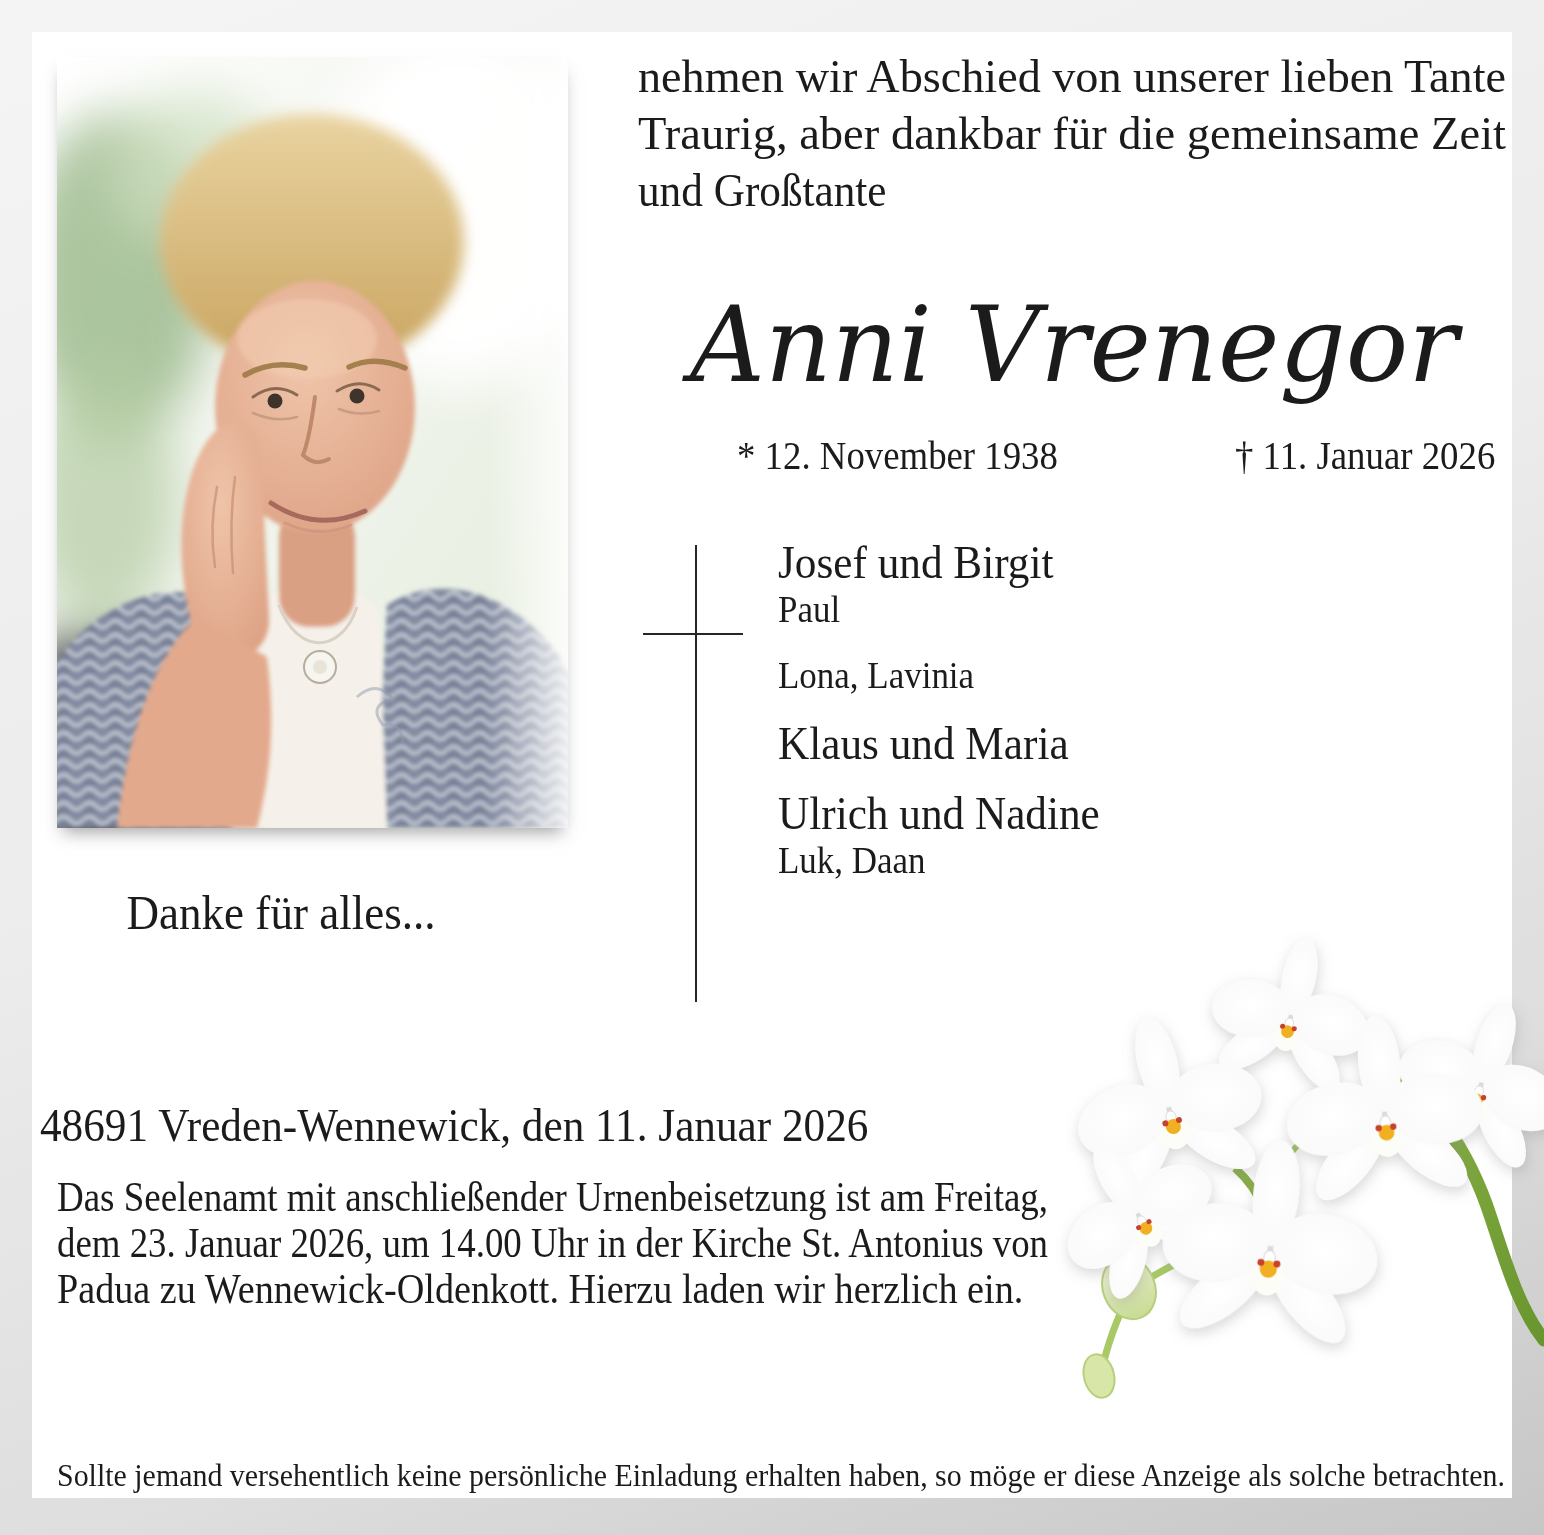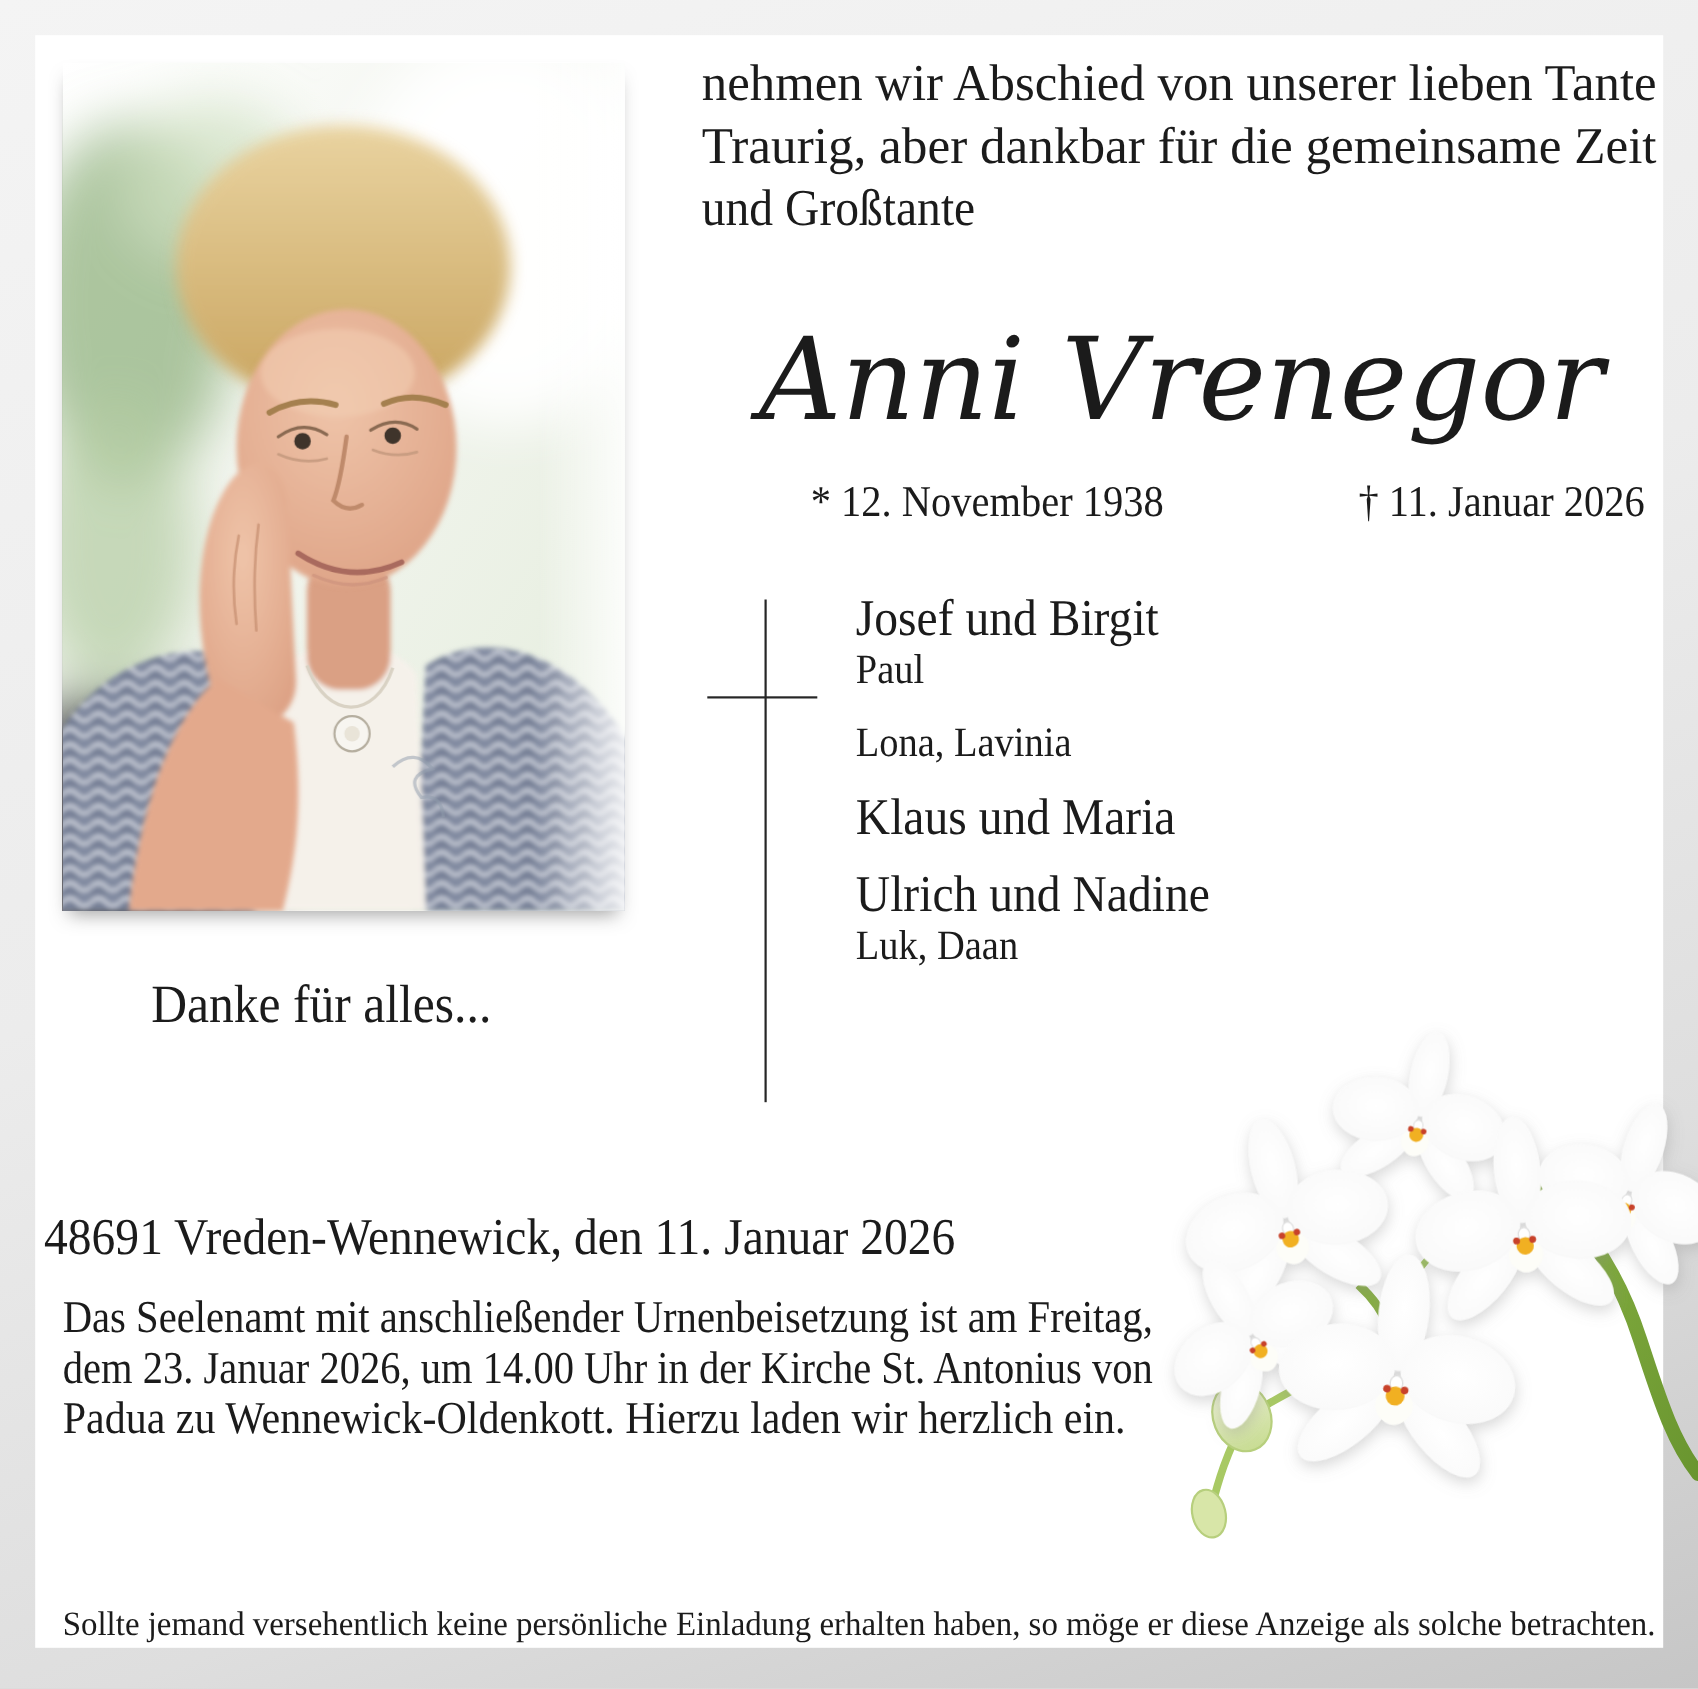--- a/index.html
+++ b/index.html
@@ -4,21 +4,21 @@
 <style>
   html,body{margin:0;padding:0;background:#cfcfcf;}
   #canvas{position:relative;width:1544px;height:1535px;overflow:hidden;
           background:linear-gradient(160deg,#f4f4f4 0%,#ececec 45%,#dedede 75%,#c6c6c6 100%);
           font-family:"Liberation Serif",serif;color:#1b1b1b;}
   .card{position:absolute;left:32px;top:32px;width:1480px;height:1466px;background:#ffffff;}
   
   .photo{position:absolute;left:25px;top:25px;width:511px;height:771px;overflow:hidden;
          box-shadow:0 10px 16px -6px rgba(70,70,70,.5);}
   .photo svg{display:block;}
-  .caption{position:absolute;left:25px;top:852px;width:470px;text-align:center;
+  .caption{position:absolute;left:14px;top:852px;width:470px;text-align:center;
            font-size:49px;white-space:nowrap;}
   
   .cond{display:inline-block;white-space:nowrap;transform:scaleX(0.92);transform-origin:left top;}
   .cond-c{display:inline-block;white-space:nowrap;transform:scaleX(0.92);transform-origin:center top;}
   [data-fit]{display:inline-block;white-space:nowrap;}
   
   .intro{position:absolute;left:606px;top:16px;width:868px;}
   .intro .iline{height:57px;line-height:57px;font-size:47px;}
   
   .name{position:absolute;left:658px;top:238px;font-size:104px;font-style:italic;

